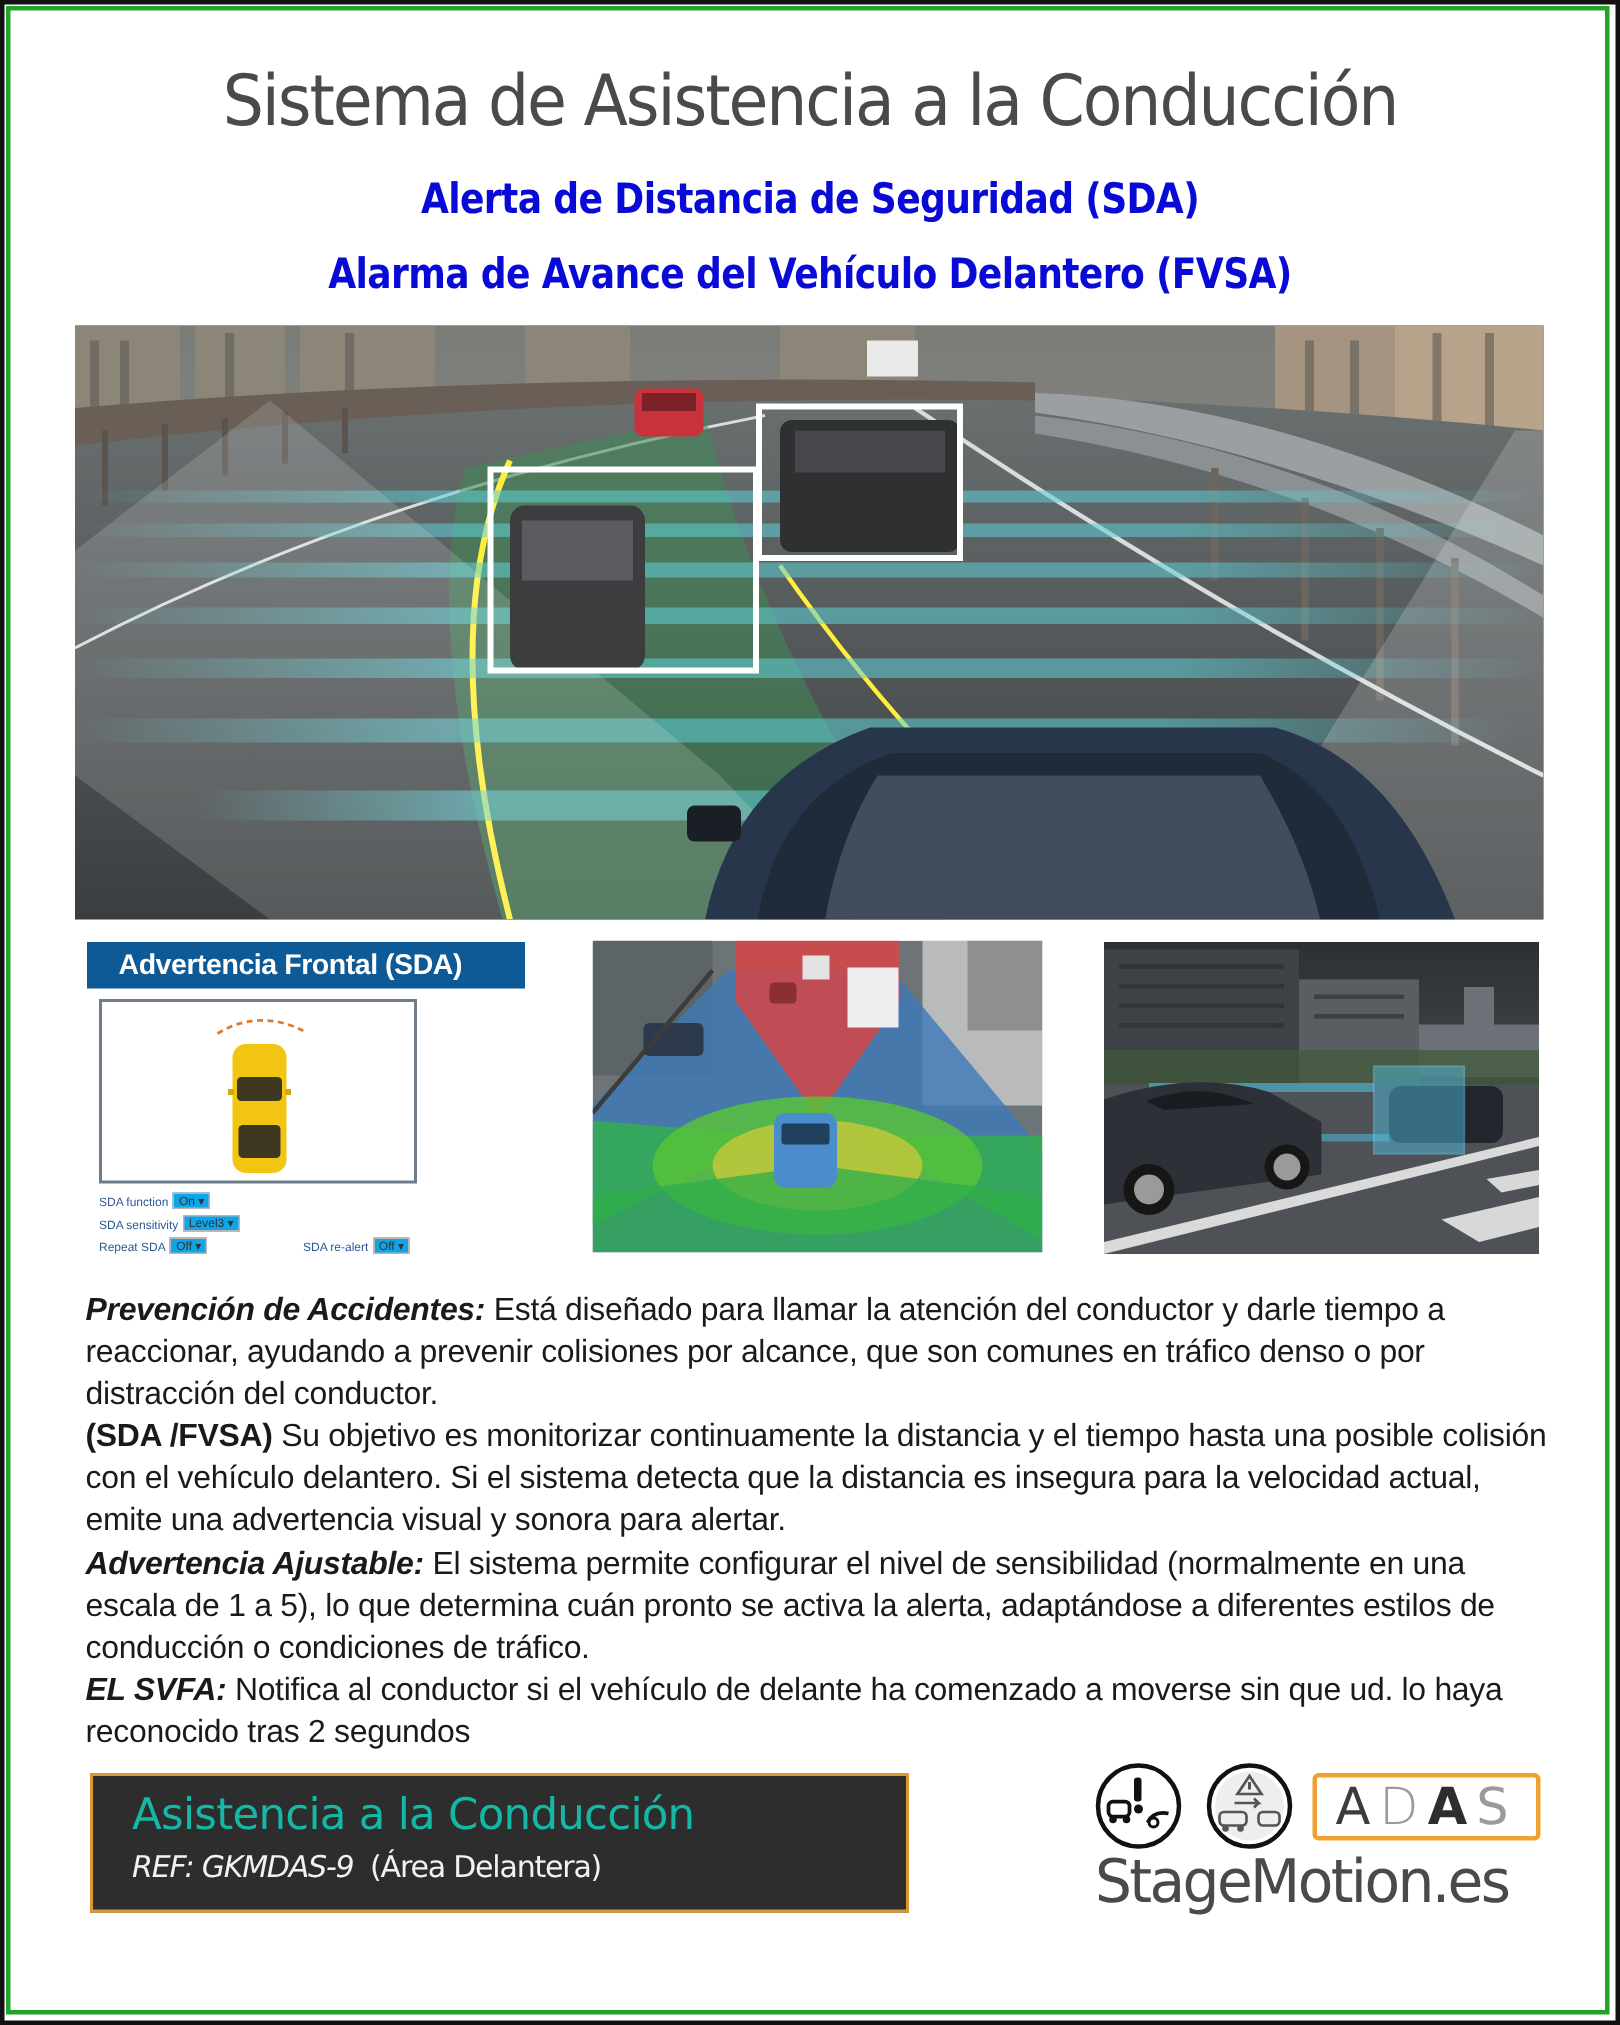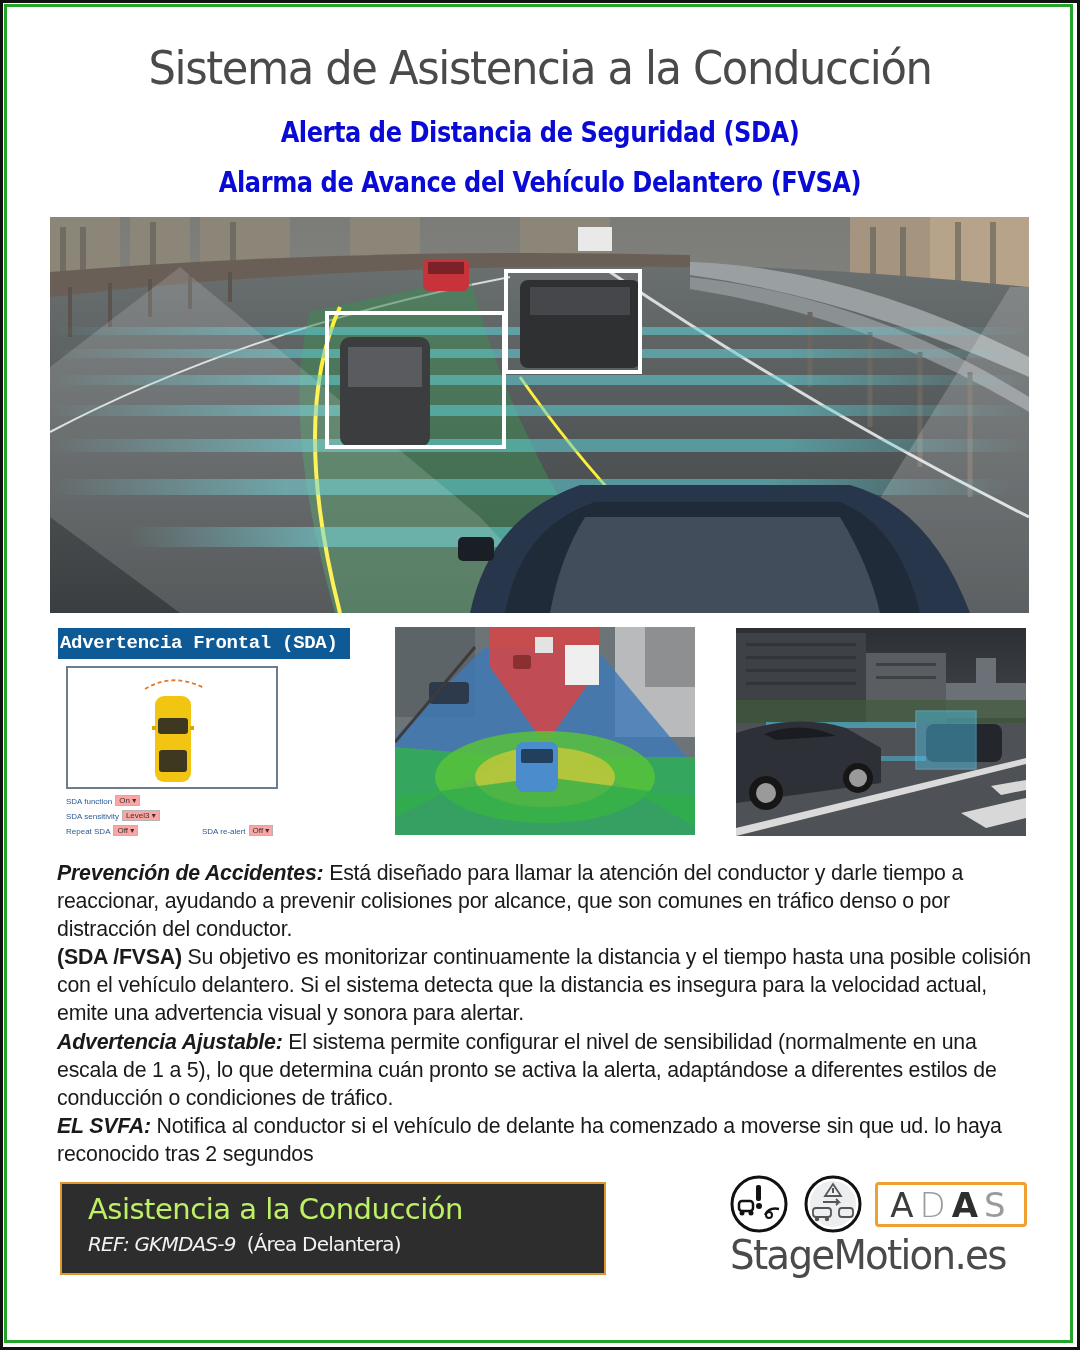--- a/index.html
+++ b/index.html
@@ -32,34 +32,34 @@
   .hero {
     position: absolute; left: 50px; top: 217px; width: 979px; height: 396px;
     overflow: hidden; background: #4d5356;
   }
   .hero svg { display: block; }
 
   
   .panel-sda { position: absolute; left: 58px; top: 628px; width: 292px; height: 212px; }
   .panel-sda .hdr {
     position: absolute; left: 0; top: 0; width: 292px; height: 31px;
-    background: #0d5a96; color: #ffffff; font-family: Liberation Mono, monospace;
-    font-weight: bold; font-size: 19px; line-height: 31px; padding-left: 2px;
+    background: #0d5a96; color: #ffffff; font-family: Liberation Sans, sans-serif;
+    font-weight: bold; font-size: 19px; line-height: 31px; padding-left: 21px;
     letter-spacing: -0.3px;
   }
   .panel-sda .car-box {
     position: absolute; left: 8px; top: 38px; width: 212px; height: 123px;
     border: 2px solid #6e7d8c; background: #ffffff;
   }
   .panel-sda .setting {
     position: absolute; font-size: 8px; color: #2b5a93; white-space: nowrap;
     display: flex; align-items: flex-end;
   }
   .panel-sda .sel {
-    display: inline-block; border: 1px solid #b5b5b5; background: #fca5a5;
+    display: inline-block; border: 1px solid #b5b5b5; background: #0ea5e9;
     font-size: 8px; color: #333; padding: 0 3px; margin-left: 3px; height: 11px; line-height: 10px;
   }
   .thumb { position: absolute; overflow: hidden; }
   .thumb.t2 { left: 395px; top: 627px; width: 300px; height: 208px; }
   .thumb.t3 { left: 736px; top: 628px; width: 290px; height: 208px; }
 
   
   .body-text {
     position: absolute; left: 57px; top: 859px; width: 985px;
     font-family: "Liberation Sans", sans-serif; font-size: 21.3px; line-height: 28.1px;
@@ -68,21 +68,21 @@
   .body-text p { margin: 0; }
   .body-text .lead { font-weight: bold; }
   .body-text .hd { font-weight: bold; font-style: italic; }
 
   
   .ref-box {
     position: absolute; left: 60px; top: 1182px; width: 546px; height: 93px;
     background: #2d2d2d; border: 2px solid #e0962e;
   }
   .ref-box .l1 {
-    position: absolute; left: 26px; top: 8px; color: #bef264;
+    position: absolute; left: 26px; top: 8px; color: #14b8a6;
     font-family: "DejaVu Sans", sans-serif; font-size: 29px; letter-spacing: -0.5px;
   }
   .ref-box .l2 {
     position: absolute; left: 26px; top: 48px; color: #f2f2f2;
     font-family: "DejaVu Sans", sans-serif; font-size: 20px; letter-spacing: -0.8px;
     white-space: pre;
   }
   .ref-box .l2 i { font-style: italic; }
 
   

